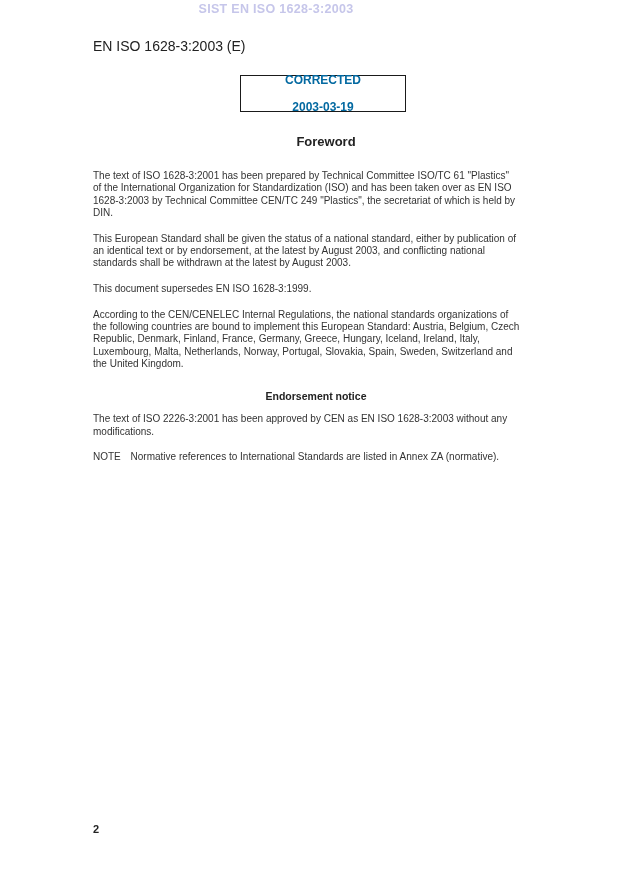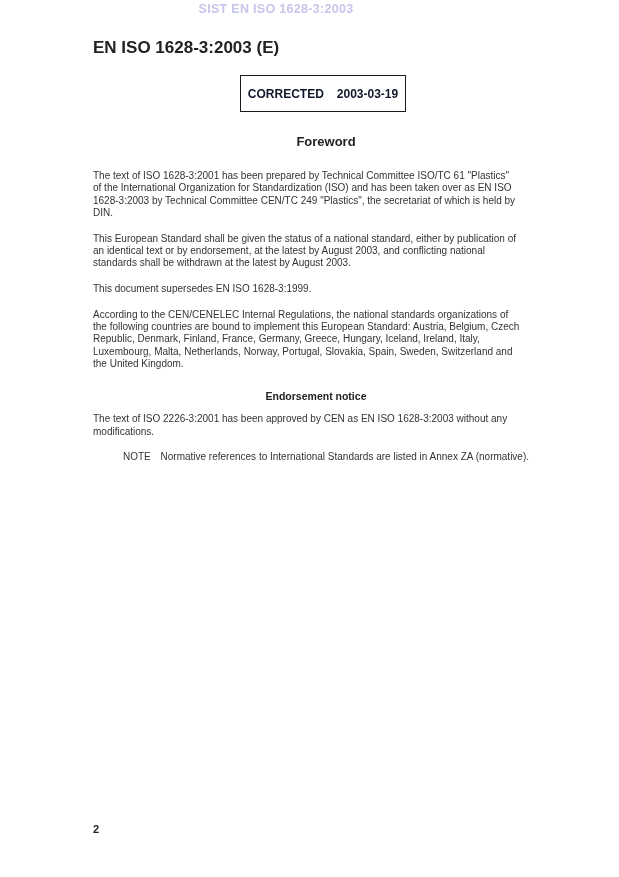--- a/index.html
+++ b/index.html
@@ -21,38 +21,39 @@
     text-align: center;
     font-size: 12.5px;
     font-weight: bold;
     color: #c6c6ea;
     letter-spacing: 0.3px;
   }
   .doc-ref {
     position: absolute;
     top: 38px;
     left: 93px;
-    font-size: 17px;
-    font-weight: bold;
+    font-size: 14px;
+    font-weight: normal;
     color: #222222;
   }
   .corrected-box {
     position: absolute;
     top: 75px;
     left: 240px;
     width: 166px;
     height: 37px;
     border: 1px solid #1a1a1a;
     display: flex;
     align-items: center;
     justify-content: center;
     gap: 13px;
     font-size: 12px;
     font-weight: bold;
-    color: #0f172a;
+    color: #0369a1;
+    flex-direction: column;
   }
   .content {
     position: absolute;
     top: 134px;
     left: 93px;
     width: 466px;
   }
   .foreword-heading {
     font-size: 13px;
     font-weight: bold;
@@ -73,21 +74,20 @@
     font-size: 10.5px;
     font-weight: bold;
     color: #222222;
     margin: 20px 0 11px 0;
   }
   .note-line {
     font-size: 10px;
     line-height: 12.3px;
     color: #333333;
     margin: 0;
-    text-align: center;
   }
   .note-line .note-label { padding-right: 7px; }
   .page-number {
     position: absolute;
     top: 823px;
     left: 93px;
     font-size: 11px;
     font-weight: bold;
     color: #222222;
   }

